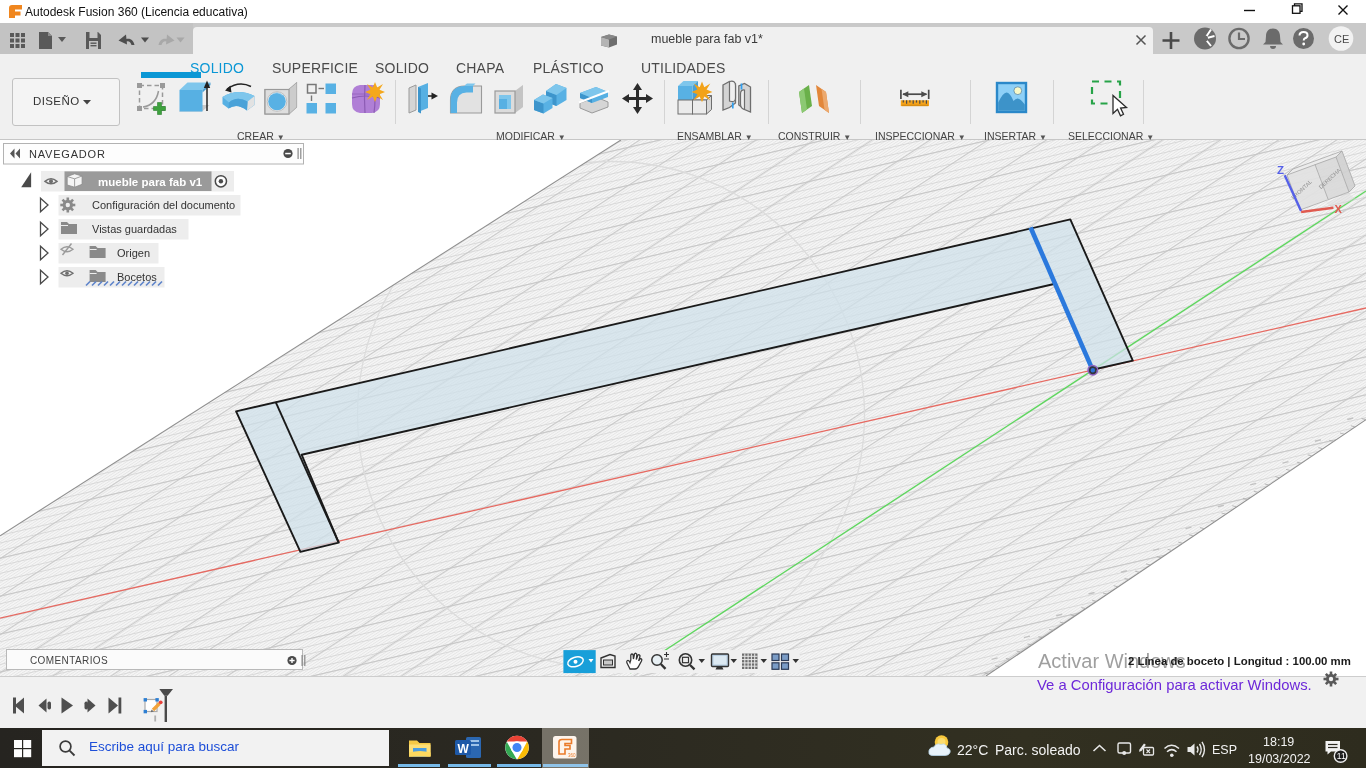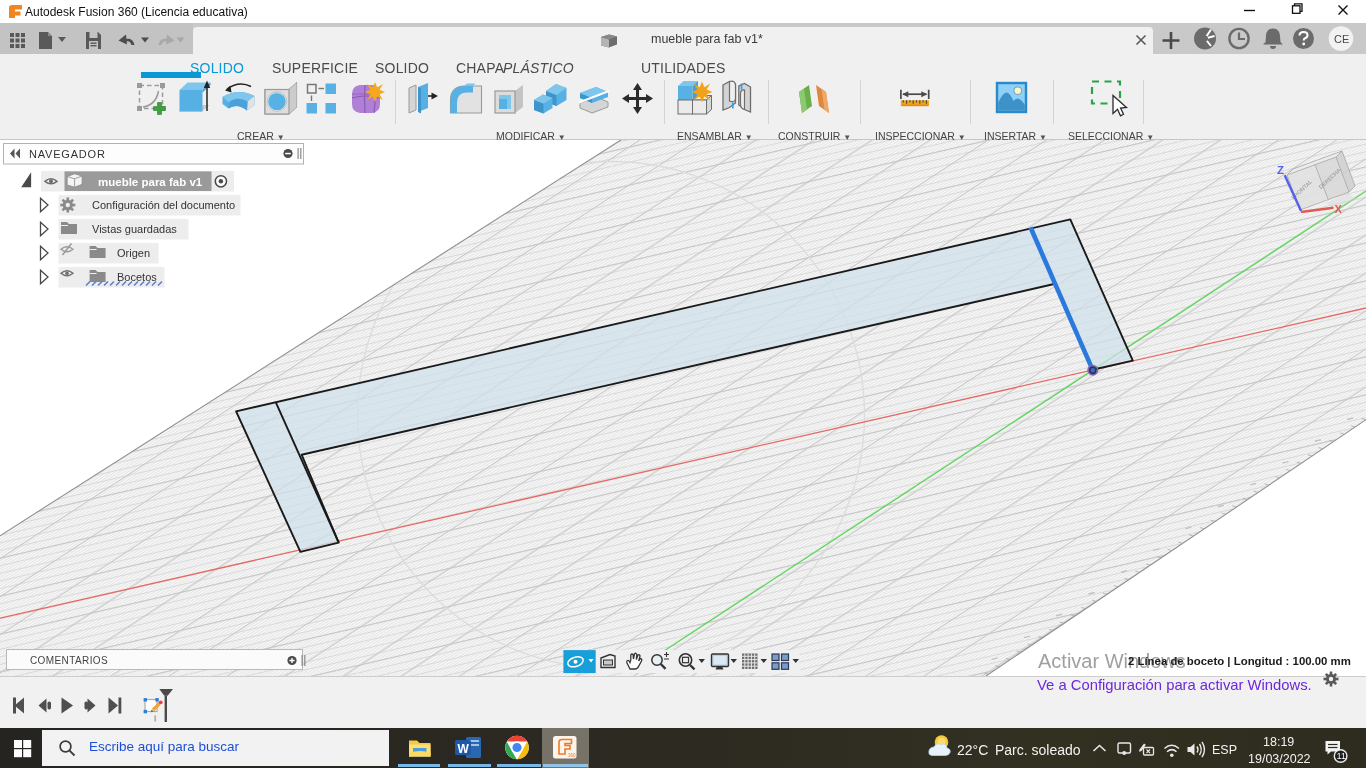--- a/index.html
+++ b/index.html
@@ -137,23 +137,28 @@
     </svg>
     <div id="doctitle">mueble para fab v1*</div>
   </div>
 
   <div id="ribbon">
     <div class="rtab" style="left:150px; color:#0a97d5;">SOLIDO</div>
     <div class="abs" style="left:141px;top:18px;width:60px;height:6px;background:#0a97d5;"></div>
     <div class="rtab" style="left:232px;">SUPERFICIE</div>
     <div class="rtab" style="left:335px;">SOLIDO</div>
     <div class="rtab" style="left:416px;text-align:center;">CHAPA</div>
-    <div class="rtab" style="left:463px;font-style:italic;">PLÁSTICO</div>
+    <div class="rtab" style="left:493px;">PLÁSTICO</div>
     <div class="rtab" style="left:601px;">UTILIDADES</div>
 
+    <div id="disenobox">
+        <span>DISEÑO <svg width="8" height="6" viewBox="0 0 8 6">
+            <path d="M0 1 L8 1 L4 5.5 Z" fill="#444"></path>
+          </svg></span>
+      </div>
 
     <div class="grplabel" style="left:237px;">CREAR <span class="car">▼</span></div>
     <div class="grplabel" style="left:496px;">MODIFICAR <span class="car">▼</span></div>
     <div class="grplabel" style="left:677px;">ENSAMBLAR <span class="car">▼</span></div>
     <div class="grplabel" style="left:778px;">CONSTRUIR <span class="car">▼</span></div>
     <div class="grplabel" style="left:875px;">INSPECCIONAR <span class="car">▼</span></div>
     <div class="grplabel" style="left:984px;">INSERTAR <span class="car">▼</span></div>
     <div class="grplabel" style="left:1068px;">SELECCIONAR <span class="car">▼</span></div>
 
     <div class="rdiv" style="left:395px;"></div>

